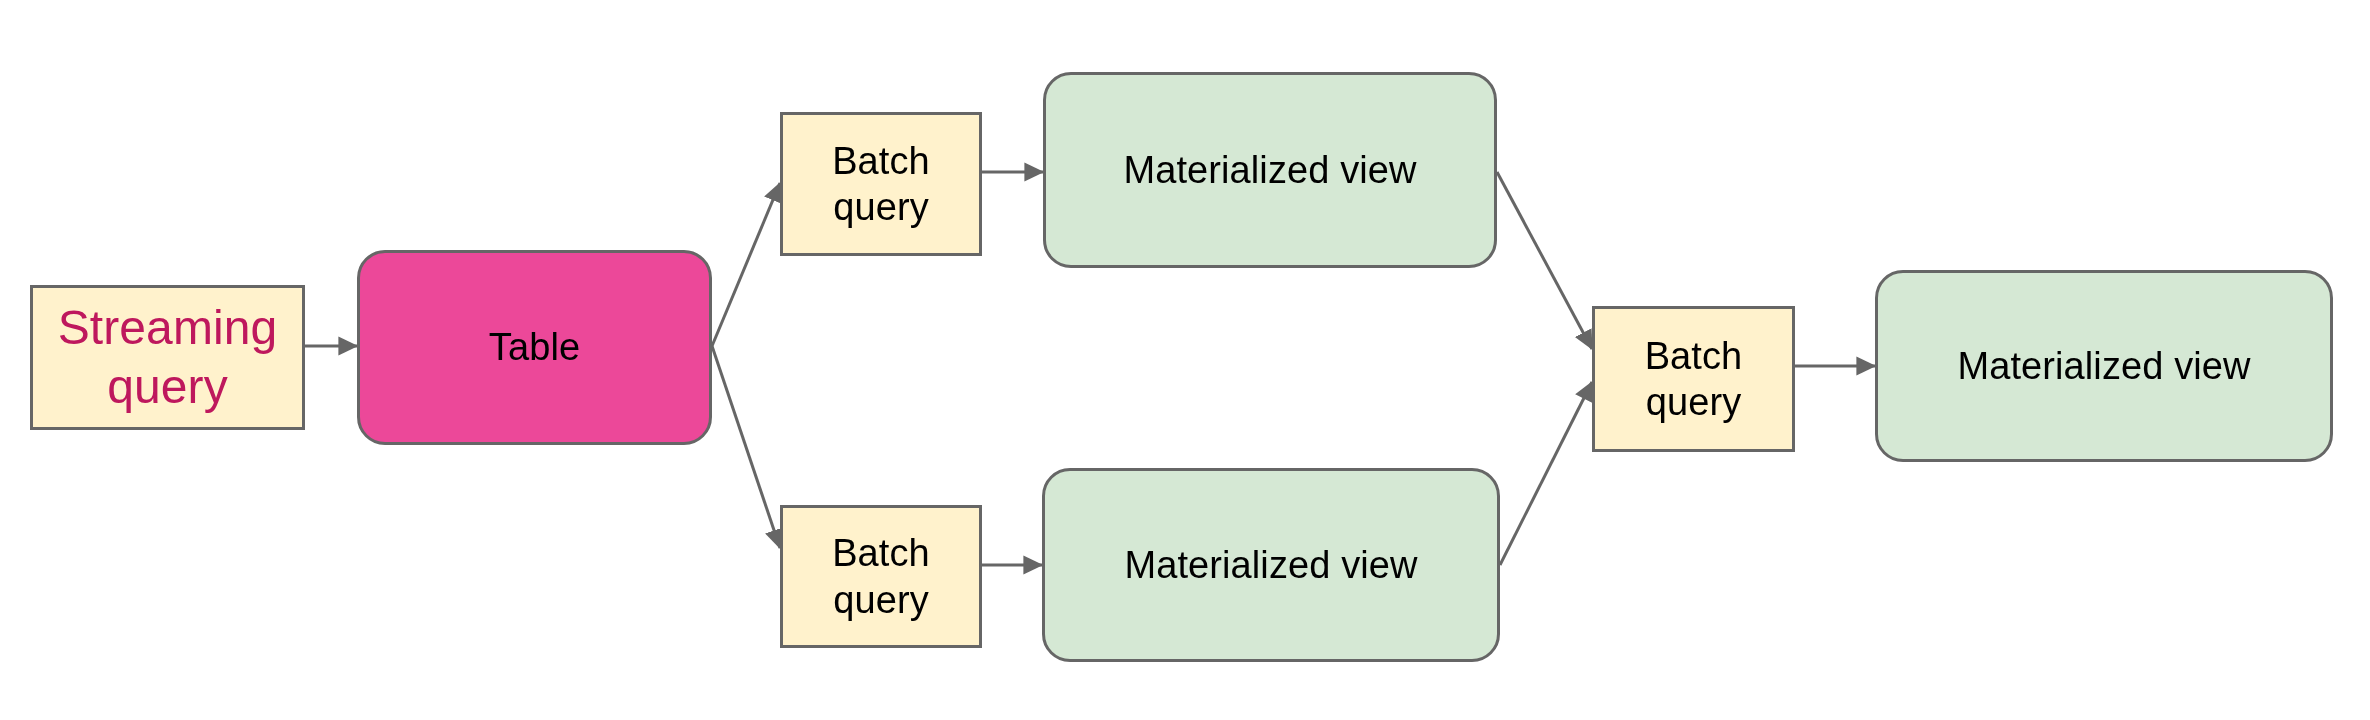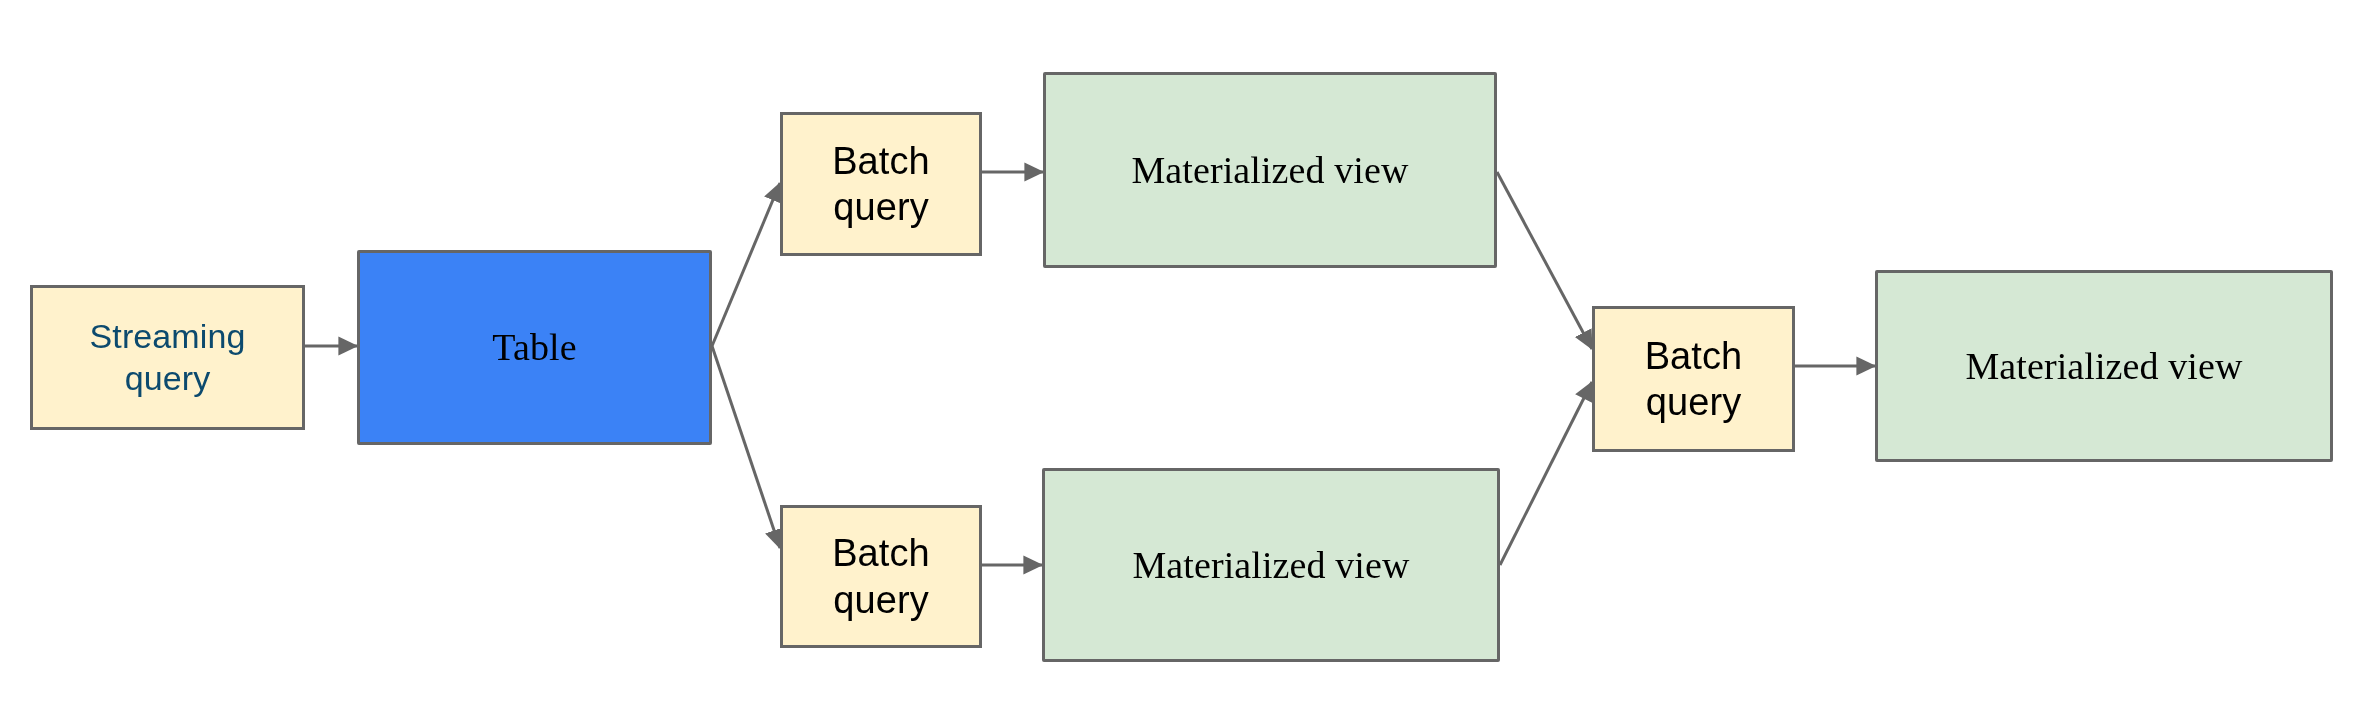--- a/index.html
+++ b/index.html
@@ -43,22 +43,21 @@
   }
   .node-process {
     background: #fff2cc;
     border-color: #6b6b6b;
     border-radius: 0;
     margin-top: 12px;
   }
   .node-store {
     background: #d5e8d4;
     border-color: #666666;
-    border-radius: 2px;
-    font-family: Liberation Serif, serif;
+    border-radius: 28px;
   }
   .node-label {
     display: block;
     white-space: pre-line;
     padding: 0 6px;
   }
 </style>
 </head>
 <body>
 
@@ -75,26 +74,26 @@
         <line x1="712" y1="346" x2="780" y2="183" stroke="#666666" stroke-width="3" stroke-linecap="butt" marker-end="url(#arrowhead)"></line>
         <line x1="712" y1="346" x2="780" y2="548" stroke="#666666" stroke-width="3" stroke-linecap="butt" marker-end="url(#arrowhead)"></line>
         <line x1="982" y1="172" x2="1043" y2="172" stroke="#666666" stroke-width="3" stroke-linecap="butt" marker-end="url(#arrowhead)"></line>
         <line x1="982" y1="565" x2="1042" y2="565" stroke="#666666" stroke-width="3" stroke-linecap="butt" marker-end="url(#arrowhead)"></line>
         <line x1="1497" y1="172" x2="1592" y2="349" stroke="#666666" stroke-width="3" stroke-linecap="butt" marker-end="url(#arrowhead)"></line>
         <line x1="1500" y1="565" x2="1592" y2="382" stroke="#666666" stroke-width="3" stroke-linecap="butt" marker-end="url(#arrowhead)"></line>
         <line x1="1795" y1="366" x2="1875" y2="366" stroke="#666666" stroke-width="3" stroke-linecap="butt" marker-end="url(#arrowhead)"></line>
       </g>
   </svg>
 
-  <div class="node node-process" style="left: 30px; top: 273px; width: 275px; height: 145px; font-size: 34px; background: rgb(255, 242, 204); border-color: rgb(102, 102, 102); color: #0c4a6e;">
+  <div class="node node-process" style="left: 30px; top: 273px; width: 275px; height: 145px; font-size: 48px; background: rgb(255, 242, 204); border-color: rgb(102, 102, 102); color: #be185d;">
     <span class="node-label">Streaming
 query</span>
   </div>
 
-  <div class="node node-store" style="left: 357px; top: 250px; width: 355px; height: 195px; font-size: 38px; background: #3b82f6; border-color: rgb(102, 102, 102); color: rgb(0, 0, 0);">
+  <div class="node node-store" style="left: 357px; top: 250px; width: 355px; height: 195px; font-size: 38px; background: #ec4899; border-color: rgb(102, 102, 102); color: rgb(0, 0, 0);">
     <span class="node-label">Table</span>
   </div>
 
   <div class="node node-process" style="left: 780px; top: 100px; width: 202px; height: 144px; font-size: 38px; background: rgb(255, 242, 204); border-color: rgb(102, 102, 102); color: rgb(0, 0, 0);">
     <span class="node-label">Batch
 query</span>
   </div>
 
   <div class="node node-store" style="left: 1043px; top: 72px; width: 454px; height: 196px; font-size: 38px; background: rgb(213, 232, 212); border-color: rgb(102, 102, 102); color: rgb(0, 0, 0);">
     <span class="node-label">Materialized view</span>

